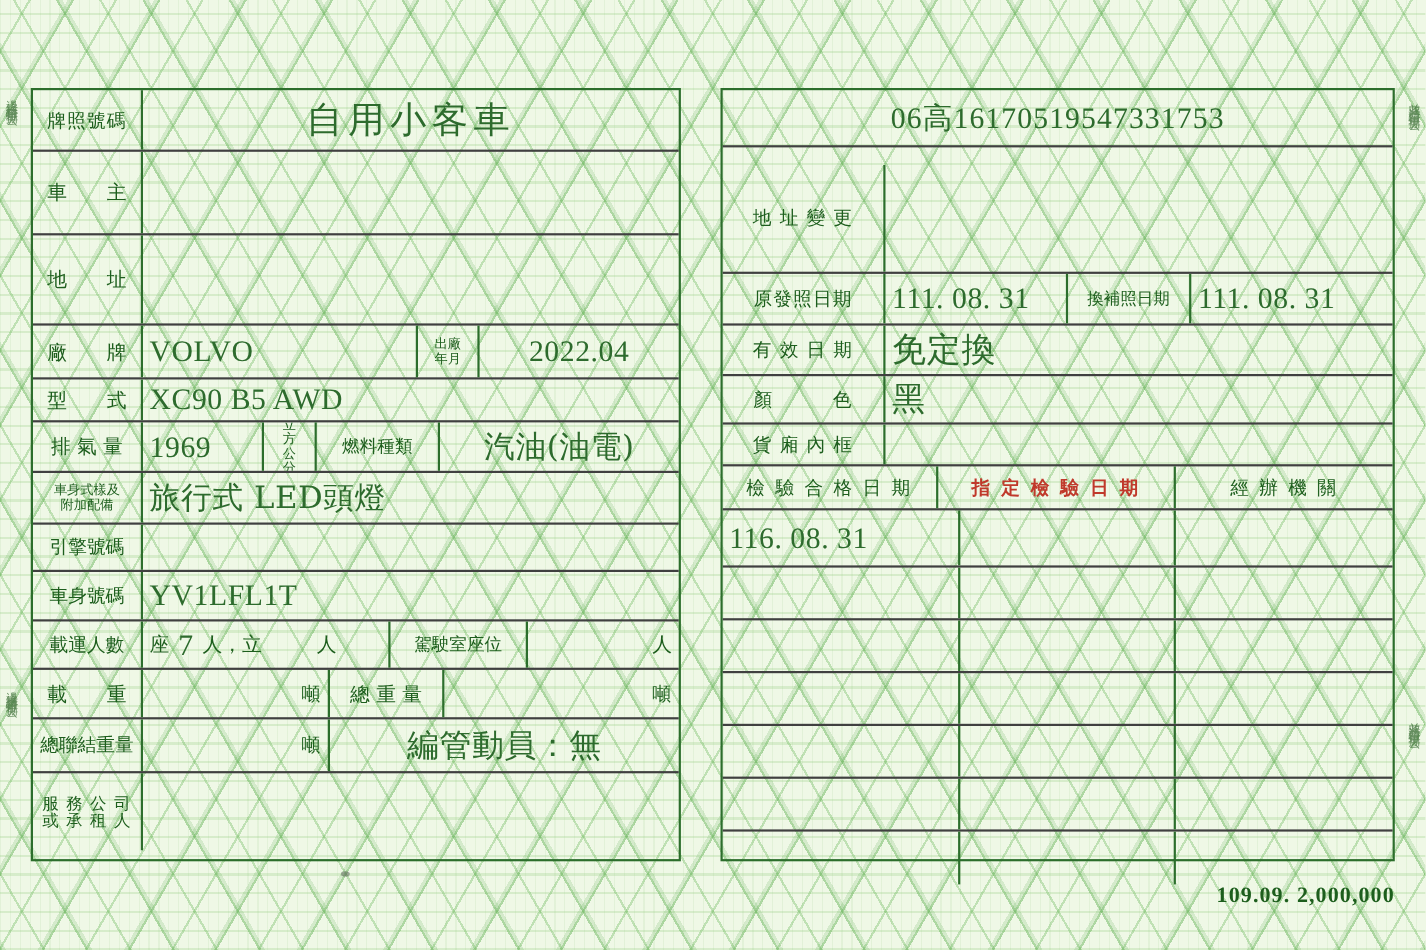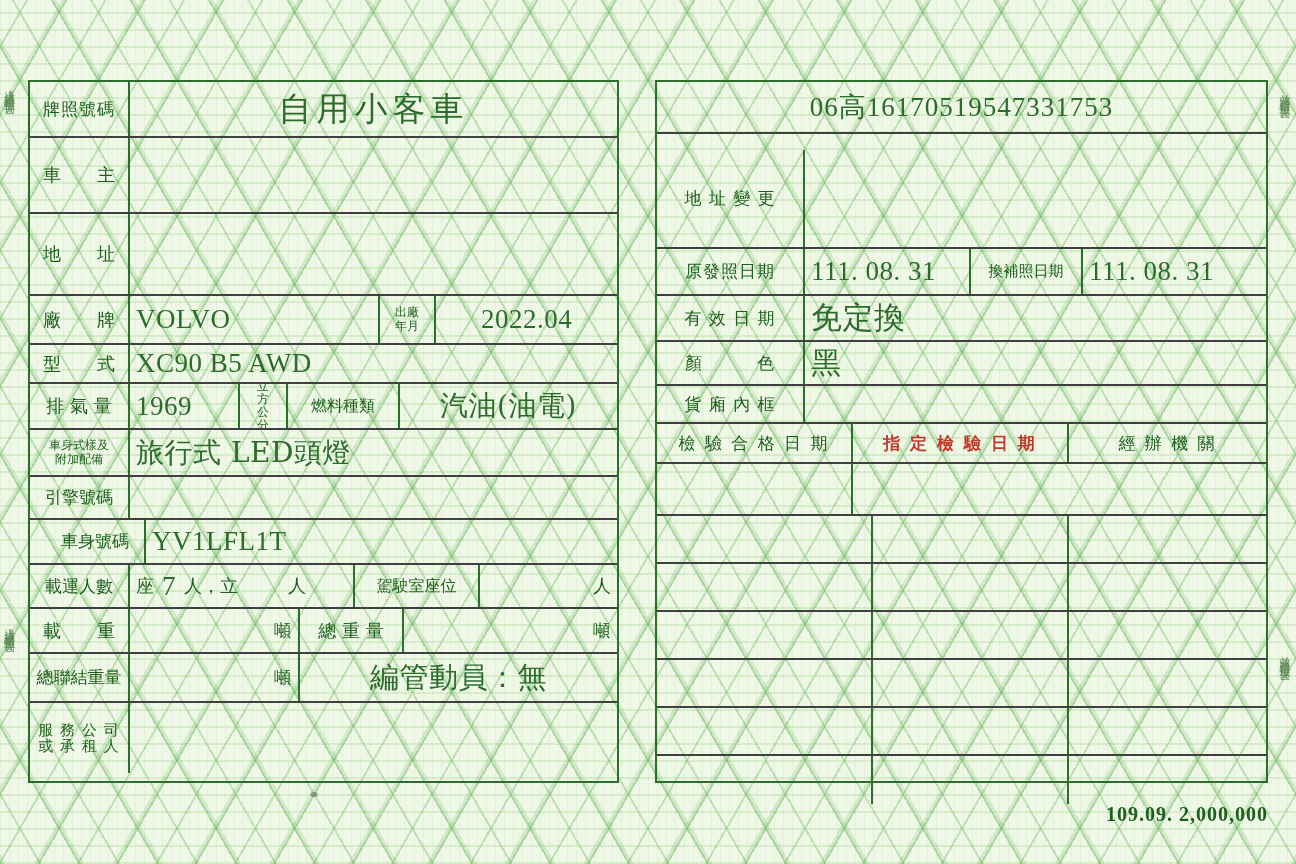--- a/index.html
+++ b/index.html
@@ -226,21 +226,21 @@
         <span class="lbl tiny">附加配備</span>
       </div>
       <div class="cell val cjk" style="flex:1;">旅行式 LED頭燈</div>
     </div>
 
     <div class="row" style="height:43px;">
       <div class="cell lbl" style="width:100px;justify-content:center;font-size:17px;letter-spacing:0px;">引擎號碼</div>
       <div class="cell val" style="flex:1;"></div>
     </div>
 
-    <div class="row" style="height:45px;padding-left:16px;">
+    <div class="row" style="height:45px;">
       <div class="cell lbl" style="width:100px;justify-content:center;font-size:17px;letter-spacing:0px;">車身號碼</div>
       <div class="cell val" style="flex:1;">YV1LFL1T</div>
     </div>
 
     <div class="row" style="height:44px;">
       <div class="cell lbl" style="width:100px;justify-content:center;font-size:17px;letter-spacing:0px;">載運人數</div>
       <div class="cell" style="width:225px;justify-content:flex-start;gap:8px;">
         <span class="lbl" style="font-size:18px;letter-spacing:0;">座</span>
         <span class="val">7</span>
         <span class="lbl" style="font-size:18px;letter-spacing:0;">人，立</span>
@@ -323,20 +323,21 @@
       <div class="cell val" style="flex:1;"></div>
     </div>
 
     <div class="row" style="height:40px;">
       <div class="cell lbl center" style="width:196px;font-size:17px;letter-spacing:2px;">檢 驗 合 格 日 期</div>
       <div class="cell redlbl center" style="width:216px;font-size:17px;letter-spacing:2px;">指 定 檢 驗 日 期</div>
       <div class="cell lbl center" style="flex:1;font-size:17px;letter-spacing:2px;">經 辦 機 關</div>
     </div>
 
     <div class="row" style="height:52px;">
+      <div class="cell val" style="width:216px;">116. 08. 31</div>
       <div class="cell val" style="width:196px;"></div>
       <div class="cell val" style="flex:1;"></div>
     </div>
     <div class="row" style="height:48px;">
       <div class="cell val" style="width:216px;"></div>
       <div class="cell val" style="width:196px;"></div>
       <div class="cell val" style="flex:1;"></div>
     </div>
     <div class="row" style="height:48px;">
       <div class="cell val" style="width:216px;"></div>

